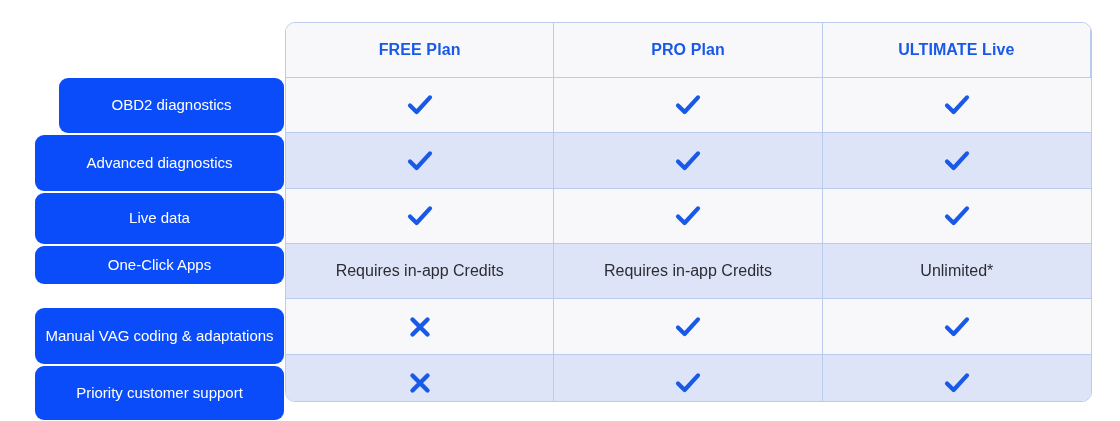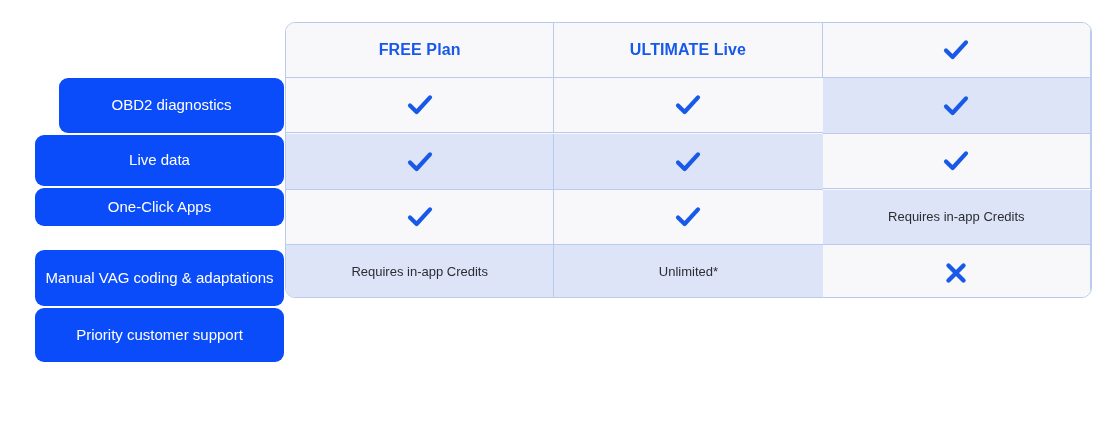--- a/index.html
+++ b/index.html
@@ -19,21 +19,21 @@
     width: 1120px;
     height: 421px;
   }
 
   
   .plans-table {
     position: absolute;
     left: 285px;
     top: 22px;
     width: 807px;
-    height: 276px;
+    height: 380px;
     border: 1px solid #b9cbee;
     border-radius: 10px 10px 10px 10px;
     box-sizing: border-box;
     overflow: hidden;
     background: #f8f8fa;
   }
 
   .plans-grid {
     display: grid;
     grid-template-columns: 1fr 1fr 1fr;
@@ -82,21 +82,21 @@
   .mark-check,
   .mark-cross {
     display: inline-block;
     line-height: 1;
     color: #1859e8;
     font-weight: bold;
   }
   .mark-check svg, .mark-cross svg { display: block; }
 
   .cell-text {
-    font-size: 13px;
+    font-size: 16px;
     color: #2b2d33;
     text-align: center;
     line-height: 1.2;
   }
 
   
   .feature-labels {
     position: absolute;
     left: 35px;
     top: 78px;
@@ -118,29 +118,31 @@
     margin-bottom: 2px;
   }
 </style>
 </head>
 <body>
 
 <div id="comparison-root">
 
   <div class="feature-labels">
       <div class="feature-pill" style="height: 55px; margin-left: 24px;">OBD2 diagnostics</div>
+      <div class="feature-pill" style="height: 56px;">Advanced diagnostics</div>
       <div class="feature-pill" style="height: 51px;">Live data</div>
       <div class="feature-pill" style="height: 38px;">One-Click Apps</div>
       <div class="feature-pill" style="height: 56px; margin-top: 24px;">Manual VAG coding &amp; adaptations</div>
       <div class="feature-pill" style="height: 54px;">Priority customer support</div>
     </div>
 
   <div class="plans-table">
     <div class="plans-grid">
         <div class="head-cell">FREE Plan</div>
+        <div class="head-cell">PRO Plan</div>
         <div class="head-cell">ULTIMATE Live</div>
         <div class="data-cell row-shade-a h-55">
           <span class="mark-check">
             <svg width="26" height="22" viewBox="0 0 26 22" fill="none">
               <path d="M3 11.4 L9.6 18 L23 3.4" stroke="#1859e8" stroke-width="4.2" stroke-linecap="round" stroke-linejoin="round"></path>
             </svg>
           </span>
         </div>
         <div class="data-cell row-shade-a h-55">
           <span class="mark-check">

